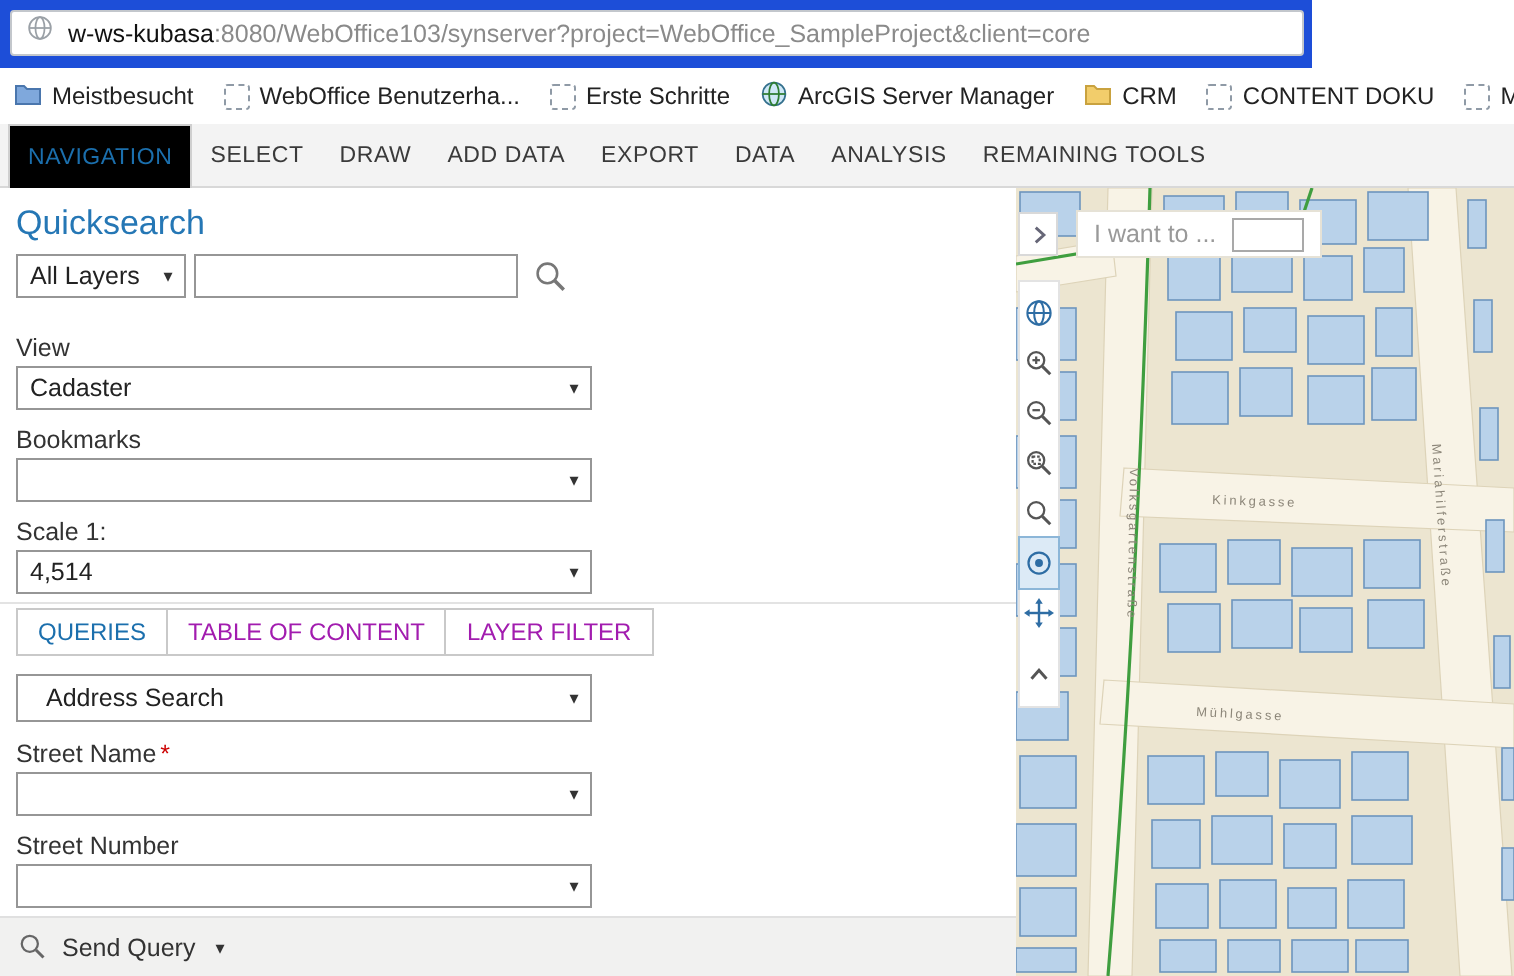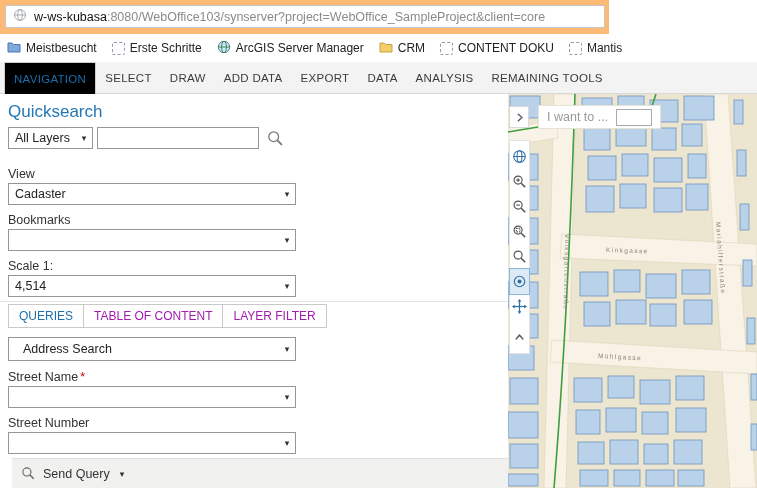--- a/index.html
+++ b/index.html
@@ -1,20 +1,20 @@
 <!DOCTYPE html>
 <html><head>
 <meta charset="utf-8">
 <style>
   html,body{margin:0;padding:0;}
   body{width:757px;height:488px;font-family:"Liberation Sans",sans-serif;overflow:hidden;background:#fff;}
   #app{position:relative;width:757px;height:488px;background:#fff;overflow:hidden;}
 
   
-  #browser-bar{position:absolute;left:0;top:0;width:609px;height:34px;background:#fdba74;}
+  #browser-bar{position:absolute;left:0;top:0;width:656px;height:34px;background:#1d4ed8;}
   .address-box{position:absolute;left:5px;top:5px;right:4px;height:23px;border:1px solid #c3c7cc;border-radius:2px;background:#fff;display:flex;align-items:center;padding:0 7px;gap:7px;box-sizing:border-box;}
   .url{font-size:12.5px;color:#8a8a8a;white-space:nowrap;overflow:hidden;}
   .url .host{color:#111;}
 
   #bookmarks-bar{position:absolute;left:0;top:34px;width:757px;height:28px;background:#fff;display:flex;align-items:center;padding:0 7px;gap:15px;font-size:12px;color:#222;white-space:nowrap;overflow:hidden;}
   .bm{display:flex;align-items:center;gap:5px;flex:0 0 auto;}
   .bm-ic.dashed{width:11px;height:11px;border:1px dashed #8f9aa6;border-radius:2px;}
 
   
   #menu-bar{position:absolute;left:0;top:62px;width:757px;height:32px;background:#f3f3f3;border-bottom:1px solid #d8d8d8;display:flex;font-size:11.5px;color:#3a3a3a;box-sizing:border-box;}
@@ -28,21 +28,21 @@
   .qs-title{position:absolute;left:8px;top:8px;font-size:17px;color:#2577b5;}
   .select{position:absolute;height:22px;border:1px solid #969696;background:#fff;display:flex;align-items:center;box-sizing:border-box;cursor:default;}
   .select-text{flex:1;font-size:12.5px;color:#222;padding:0 6px;white-space:nowrap;overflow:hidden;}
   .select-arrow{width:16px;text-align:center;font-size:9px;color:#333;flex:0 0 auto;}
   .tinput{position:absolute;height:22px;border:1px solid #969696;box-sizing:border-box;font-size:12.5px;padding:0 4px;font-family:inherit;outline:none;}
   .icon-btn{position:absolute;width:24px;height:24px;display:flex;align-items:center;justify-content:center;background:transparent;border:none;padding:0;}
   .hline{position:absolute;left:0;width:508px;border-top:1px solid #e3e3e3;}
   .ptabs{position:absolute;left:8px;top:210px;height:24px;display:flex;}
   .ptab{display:flex;align-items:center;padding:0 10px;font-size:12px;color:#a21caf;border:1px solid #c9c9c9;background:#fff;margin-right:-1px;cursor:default;}
   .ptab.active{color:#1b6fad;z-index:2;position:relative;}
-  .send-bar{position:absolute;left:12px;top:364px;width:508px;height:30px;background:#f1f1f0;border-top:1px solid #e0e0e0;display:flex;align-items:center;gap:7px;padding:0 9px;box-sizing:border-box;font-size:12.5px;color:#333;}
+  .send-bar{position:absolute;left:0;top:364px;width:508px;height:30px;background:#f1f1f0;border-top:1px solid #e0e0e0;display:flex;align-items:center;gap:7px;padding:0 9px;box-sizing:border-box;font-size:12.5px;color:#333;}
   .caret{font-size:9px;color:#333;margin-left:3px;}
 
   
   #map{position:absolute;left:508px;top:94px;width:249px;height:394px;background:#ece5d0;overflow:hidden;}
   #map svg.mapcanvas{position:absolute;left:0;top:0;}
   .street-label{fill:#8c8679;font-size:6.5px;letter-spacing:1.4px;font-family:"Liberation Sans",sans-serif;}
   .collapse-btn{position:absolute;left:1px;top:12px;width:20px;height:22px;background:#fff;border:1px solid #d9d9d9;display:flex;align-items:center;justify-content:center;box-sizing:border-box;}
   .iwant{position:absolute;left:30px;top:11px;height:24px;background:#fff;display:flex;align-items:center;padding:0 8px;gap:8px;font-size:12.5px;color:#999;border:1px solid #e6e2d6;box-sizing:border-box;}
   .iwant-input{width:36px;height:17px;border:1px solid #a9a9a9;box-sizing:border-box;padding:0 2px;font-size:11px;outline:none;}
   .map-toolbar{position:absolute;left:1px;top:46px;width:21px;background:#fff;border:1px solid #e3e3e3;display:flex;flex-direction:column;align-items:center;padding:3px 0;box-sizing:border-box;}
@@ -67,20 +67,24 @@
       <span class="url"><span class="host">w-ws-kubasa</span><span>:8080/WebOffice103/synserver?project=WebOffice_SampleProject&amp;client=core</span></span>
     </div>
   </div>
 
   <div id="bookmarks-bar">
     <div class="bm">
       <span><svg width="14" height="12" viewBox="0 0 14 12">
             <path d="M1,2 h4 l1.5,1.5 H13 V11 H1 Z" fill="#7fa8dc" stroke="#4a76ad"></path>
           </svg></span>
       <span>Meistbesucht</span>
+    </div>
+    <div class="bm">
+      <span class="bm-ic dashed"></span>
+      <span>WebOffice Benutzerha...</span>
     </div>
     <div class="bm">
       <span class="bm-ic dashed"></span>
       <span>Erste Schritte</span>
     </div>
     <div class="bm">
       <span><svg width="14" height="14" viewBox="0 0 16 16">
             <circle cx="8" cy="8" r="6.5" fill="#cfe8f7" stroke="#35718e"></circle>
             <ellipse cx="8" cy="8" rx="2.8" ry="6.5" fill="none" stroke="#2e7d32"></ellipse>
             <line x1="1.5" y1="8" x2="14.5" y2="8" stroke="#2e7d32"></line>

